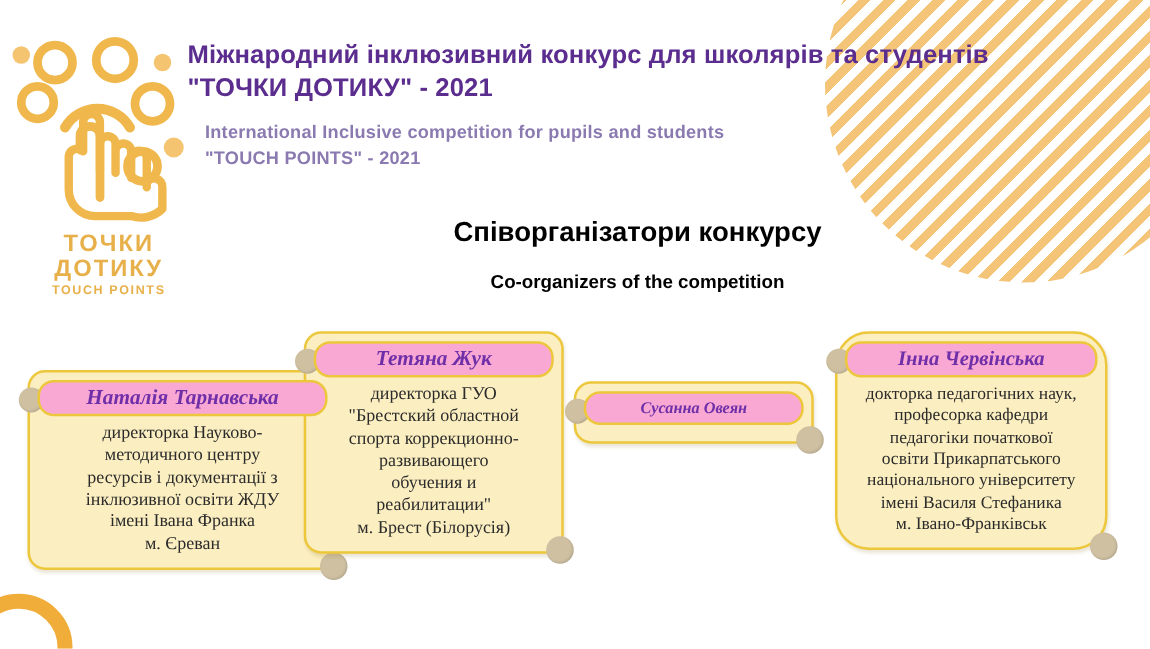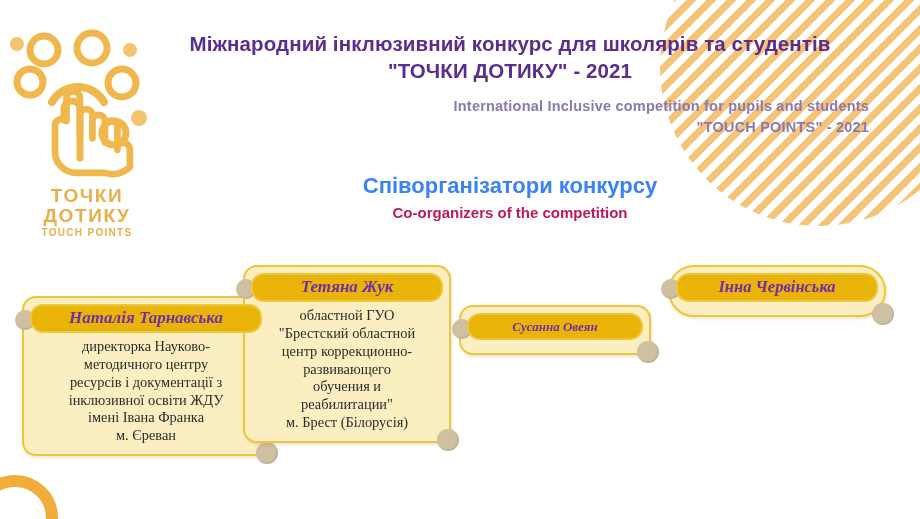--- a/index.html
+++ b/index.html
@@ -77,63 +77,62 @@
     color: #e8b04a;
     margin-top: 2px;
   }
 
   
   .title-block {
     position: absolute;
     left: 150px;
     top: 30px;
     width: 720px;
-    text-align: center;
   }
   .title-uk {
     font-size: 20.5px;
     font-weight: bold;
     color: #5b2d8e;
     line-height: 1.32;
     letter-spacing: 0.1px;
   }
   .subtitle-block {
     position: absolute;
-    left: 149px;
+    left: 164px;
     top: 96px;
     width: 720px;
-    text-align: right;
+    text-align: left;
   }
   .subtitle-en {
     font-size: 14.5px;
     font-weight: bold;
     color: #8a7ab0;
     line-height: 1.45;
     letter-spacing: 0.2px;
   }
 
   .section-block {
     position: absolute;
     left: 150px;
     top: 172px;
     width: 720px;
     text-align: center;
   }
   .section-uk {
     font-size: 22px;
     font-weight: bold;
-    color: #3b82f6;
+    color: #000000;
     line-height: 1.3;
   }
   .section-en {
     font-size: 15px;
     font-weight: bold;
-    color: #be185d;
+    color: #000000;
     line-height: 1.4;
-    margin-top: 1px;
+    margin-top: 14px;
   }
 
   
   .card {
     position: absolute;
     box-sizing: border-box;
     background: #fbeec0;
     border: 2px solid #edc73b;
     border-radius: 14px;
     padding: 0 8px 9px 8px;
@@ -155,21 +154,21 @@
     bottom: -10px;
     width: 22px;
     height: 22px;
     border-radius: 50%;
     background: #cfc0a2;
     box-shadow: inset -1px -1px 2px rgba(0,0,0,0.12);
   }
   .name-banner {
     position: relative;
     margin: 6px -2px 4px -2px;
-    background: #eab308;
+    background: #f9a8d4;
     border: 2px solid #edc73b;
     border-radius: 13px;
     padding: 2px 6px 3px 6px;
     text-align: center;
     z-index: 2;
   }
   .name-text {
     font-family: "Liberation Serif", serif;
     font-style: italic;
     font-weight: bold;
@@ -270,23 +269,23 @@
     </div>
   </div>
 
   <div class="card" id="card-1">
     <span class="card-dot-tl"></span>
     <span class="card-dot-br"></span>
     <div class="name-banner">
       <span class="name-text">Тетяна Жук</span>
     </div>
     <div class="card-body">
-      <div>областной ГУО</div>
+      <div>директорка ГУО</div>
       <div>"Брестский областной</div>
-      <div>центр коррекционно-</div>
+      <div>спорта коррекционно-</div>
       <div>развивающего</div>
       <div>обучения и</div>
       <div>реабилитации"</div>
       <div>м. Брест (Білорусія)</div>
     </div>
   </div>
 
   <div class="card" id="card-2">
     <span class="card-dot-tl"></span>
     <span class="card-dot-br"></span>
@@ -294,15 +293,24 @@
       <span class="name-text">Сусанна Овеян</span>
     </div>
   </div>
 
   <div class="card" id="card-3">
     <span class="card-dot-tl"></span>
     <span class="card-dot-br"></span>
     <div class="name-banner">
       <span class="name-text">Інна Червінська</span>
     </div>
+    <div class="card-body">
+      <div>докторка педагогічних наук,</div>
+      <div>професорка кафедри</div>
+      <div>педагогіки початкової</div>
+      <div>освіти Прикарпатського</div>
+      <div>національного університету</div>
+      <div>імені Василя Стефаника</div>
+      <div>м. Івано-Франківськ</div>
+    </div>
   </div>
 
 </div>
 
 </body></html>

